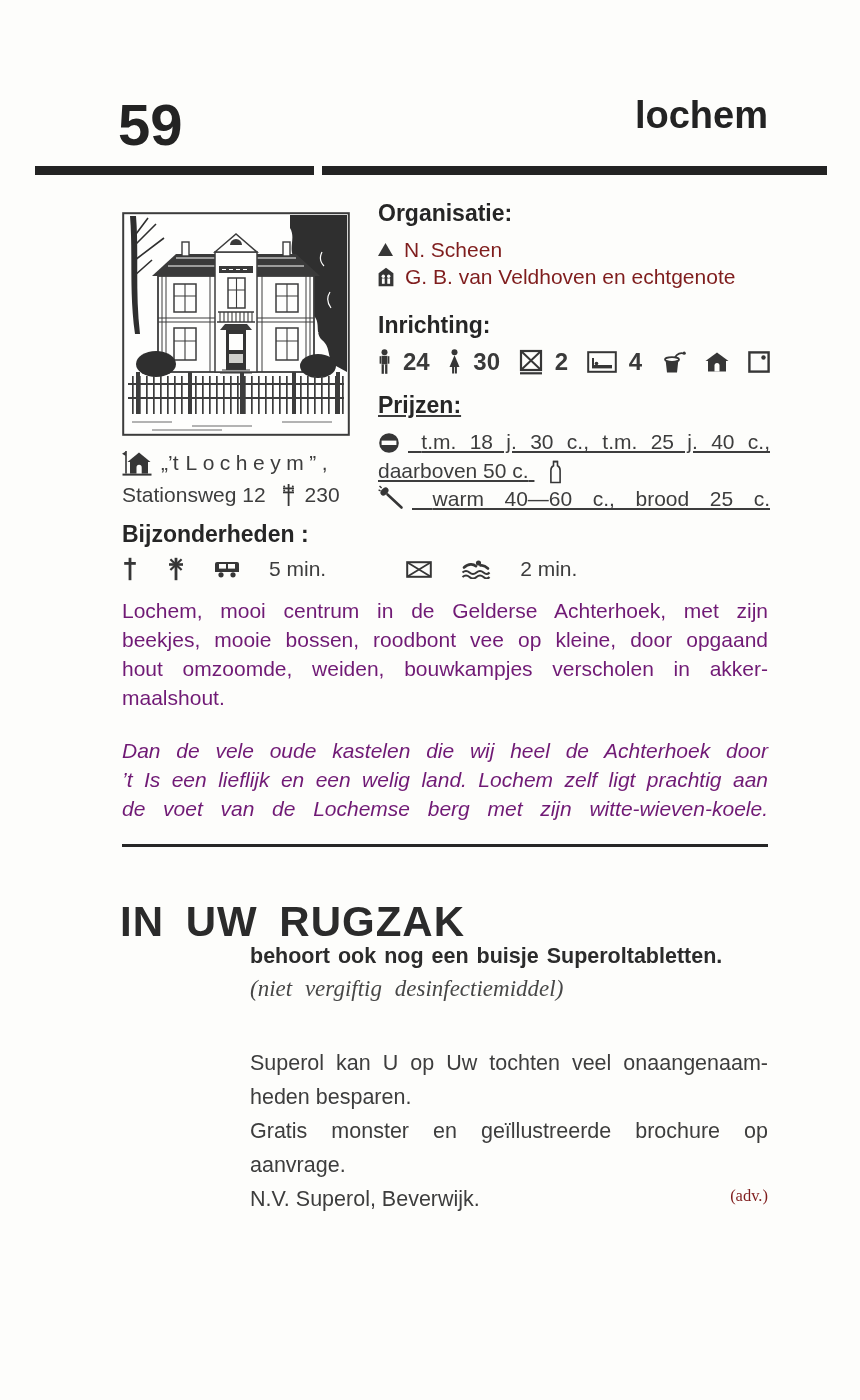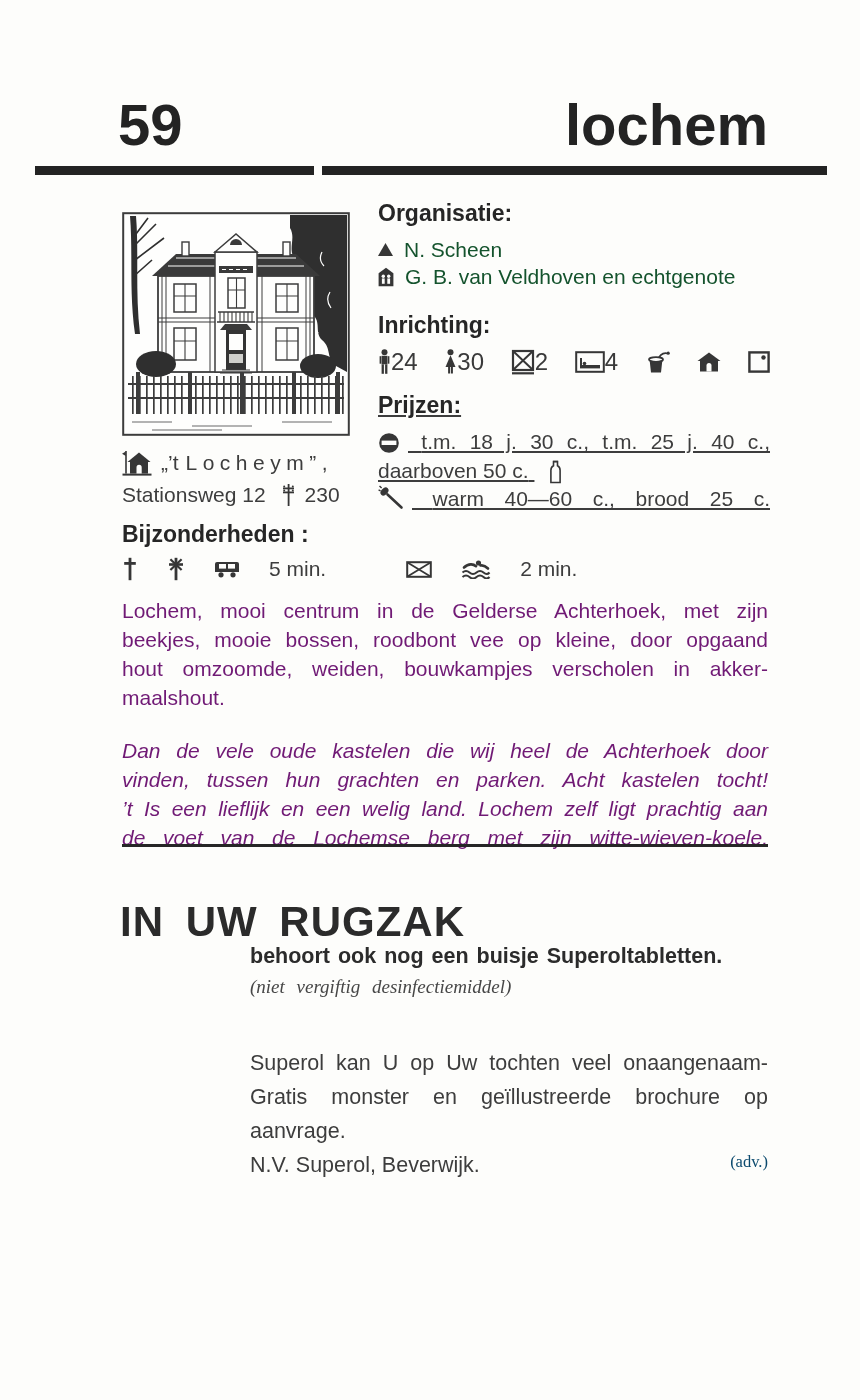--- a/index.html
+++ b/index.html
@@ -3,61 +3,61 @@
 <meta charset="utf-8">
 <style>
   html,body{margin:0;padding:0;background:#e8e8e8;}
   #page{
     position:relative; width:860px; height:1400px; margin:0 auto;
     background:#fdfdfb; overflow:hidden;
     font-family:"Liberation Sans","DejaVu Sans",sans-serif; color:#3d3d3d;
   }
   
   .h-num{position:absolute; left:118px; top:96px; font-size:58px; font-weight:bold; color:#232323; line-height:1;}
-  .h-title{position:absolute; right:92px; top:96px; font-size:58px; font-weight:bold; color:#232323; line-height:1;}
+  .h-title{position:absolute; right:92px; top:96px; font-size:38px; font-weight:bold; color:#232323; line-height:1;}
   .rule1l{position:absolute; left:35px;  top:166px; width:279px; height:9px; background:#232323;}
   .rule1r{position:absolute; left:322px; top:166px; width:505px; height:9px; background:#232323;}
   
   .illus{position:absolute; left:122px; top:212px; width:228px; height:224px; margin:0;}
   .illus svg{display:block;}
   
   .name-line{position:absolute; left:122px; top:450px; display:flex; align-items:center; font-size:21px; color:#3d3d3d;}
   .name-line .nmpre{margin-left:9px;}
   .name-line .nm{letter-spacing:5.5px; margin-left:7px; white-space:nowrap;}
   .addr-line{position:absolute; left:122px; top:483px; display:flex; align-items:center; font-size:21px;}
   .addr-line .ic{margin:0 10px 0 16px;}
   
   .org{position:absolute; left:378px; top:201px; width:392px;}
   .sec h3{font-size:23px; font-weight:bold; color:#262626; margin:0 0 10px 0; line-height:1.1;}
-  .row{display:flex; align-items:center; gap:11px; font-size:21px; line-height:27px; color:#14532d;}
+  .row{display:flex; align-items:center; gap:11px; font-size:21px; line-height:27px; color:#7f1d1d;}
   .inr{position:absolute; left:378px; top:313px; width:392px;}
   .icon-row{display:flex; align-items:center; justify-content:space-between; margin-top:9px;}
-  .pair{display:flex; align-items:center; gap:0;}
+  .pair{display:flex; align-items:center; gap:12px;font-weight:bold;}
   .num{font-size:24px; color:#3a3a3a;}
   .prz{position:absolute; left:378px; top:393px; width:392px;text-decoration:underline;}
   .prz .line{font-size:21px; line-height:28.5px; color:#3d3d3d; width:392px;}
   .prz .ic{display:inline-block; vertical-align:-5px; margin-right:8px;}
   .prz .ic-bottle{margin:0 0 0 16px; vertical-align:-6px;}
   .just{text-align:justify; text-align-last:justify;}
   
   .bijz{position:absolute; left:122px; top:522px; width:646px;}
   .icon-row2{display:flex; align-items:center; gap:29px; margin-top:0; font-size:21px;}
   .spacer{width:22px;}
   
   .para{position:absolute; left:122px; width:646px;}
   .p1{top:596px;} .p2{top:736px;font-style:italic;}
   .para div{font-size:21px; line-height:29px; color:#701a75;}
   .rule2{position:absolute; left:122px; top:844px; width:646px; height:3px; background:#262626;}
   
   .ad-head{position:absolute; left:120px; top:866px; font-size:42px; font-weight:bold; letter-spacing:1px; word-spacing:9px; color:#2b2b2b; line-height:1;}
   .ad-lead{position:absolute; left:250px; top:944px; width:520px; font-size:21.5px; font-weight:bold; color:#2b2b2b; word-spacing:2px;}
-  .ad-note{position:absolute; left:250px; top:976px; font-family:"Liberation Serif","DejaVu Serif",serif; font-style:italic; font-size:19px; color:#474747; word-spacing:7px;}
+  .ad-note{position:absolute; left:250px; top:976px; font-family:"Liberation Serif","DejaVu Serif",serif; font-style:italic; font-size:23px; color:#474747; word-spacing:7px;}
   .ad-body{position:absolute; left:250px; top:1046px; width:518px; font-size:21.5px; line-height:34px; color:#3d3d3d;}
   .ad-body .last{position:relative;}
-  .adv{position:absolute; right:0; bottom:3px; font-family:"Liberation Serif","DejaVu Serif",serif; font-size:16.5px; color:#0c4a6e;}
+  .adv{position:absolute; right:0; bottom:3px; font-family:"Liberation Serif","DejaVu Serif",serif; font-size:16.5px; color:#7f1d1d;}
   
   .ic{display:inline-flex; align-items:center;}
   .ic svg{display:block; fill:#363636; stroke:none;}
 </style>
 </head>
 <body>
 
 <div id="page">
 
   <div class="h-num">59</div>
@@ -332,32 +332,32 @@
   </section>
 
   <section class="para p1">
     <div class="just">Lochem, mooi centrum in de Gelderse Achterhoek, met zijn</div>
     <div class="just">beekjes, mooie bossen, roodbont vee op kleine, door opgaand</div>
     <div class="just">hout omzoomde, weiden, bouwkampjes verscholen in akker-</div>
     <div>maalshout.</div>
   </section>
   <section class="para p2">
     <div class="just">Dan de vele oude kastelen die wij heel de Achterhoek door</div>
-    <div class="just">vinden, tussen hun grachten en parken. Acht kastelen tocht!</div>
     <div class="just">’t Is een lieflijk en een welig land. Lochem zelf ligt prachtig aan</div>
     <div class="just">de voet van de Lochemse berg met zijn witte-wieven-koele.</div>
   </section>
 
   <div class="rule2"></div>
 
   <h2 class="ad-head">IN UW RUGZAK</h2>
   <div class="ad-lead">behoort ook nog een buisje Superoltabletten.</div>
   <div class="ad-note">(niet vergiftig desinfectiemiddel)</div>
   <div class="ad-body">
     <div class="just">Superol kan U op Uw tochten veel onaangenaam-</div>
+    <div>heden besparen.</div>
     <div class="just">Gratis monster en geïllustreerde brochure op</div>
     <div>aanvrage.</div>
     <div class="last">
       <span>N.V. Superol, Beverwijk.</span>
       <span class="adv">(adv.)</span>
     </div>
   </div>
 
 </div>
 

